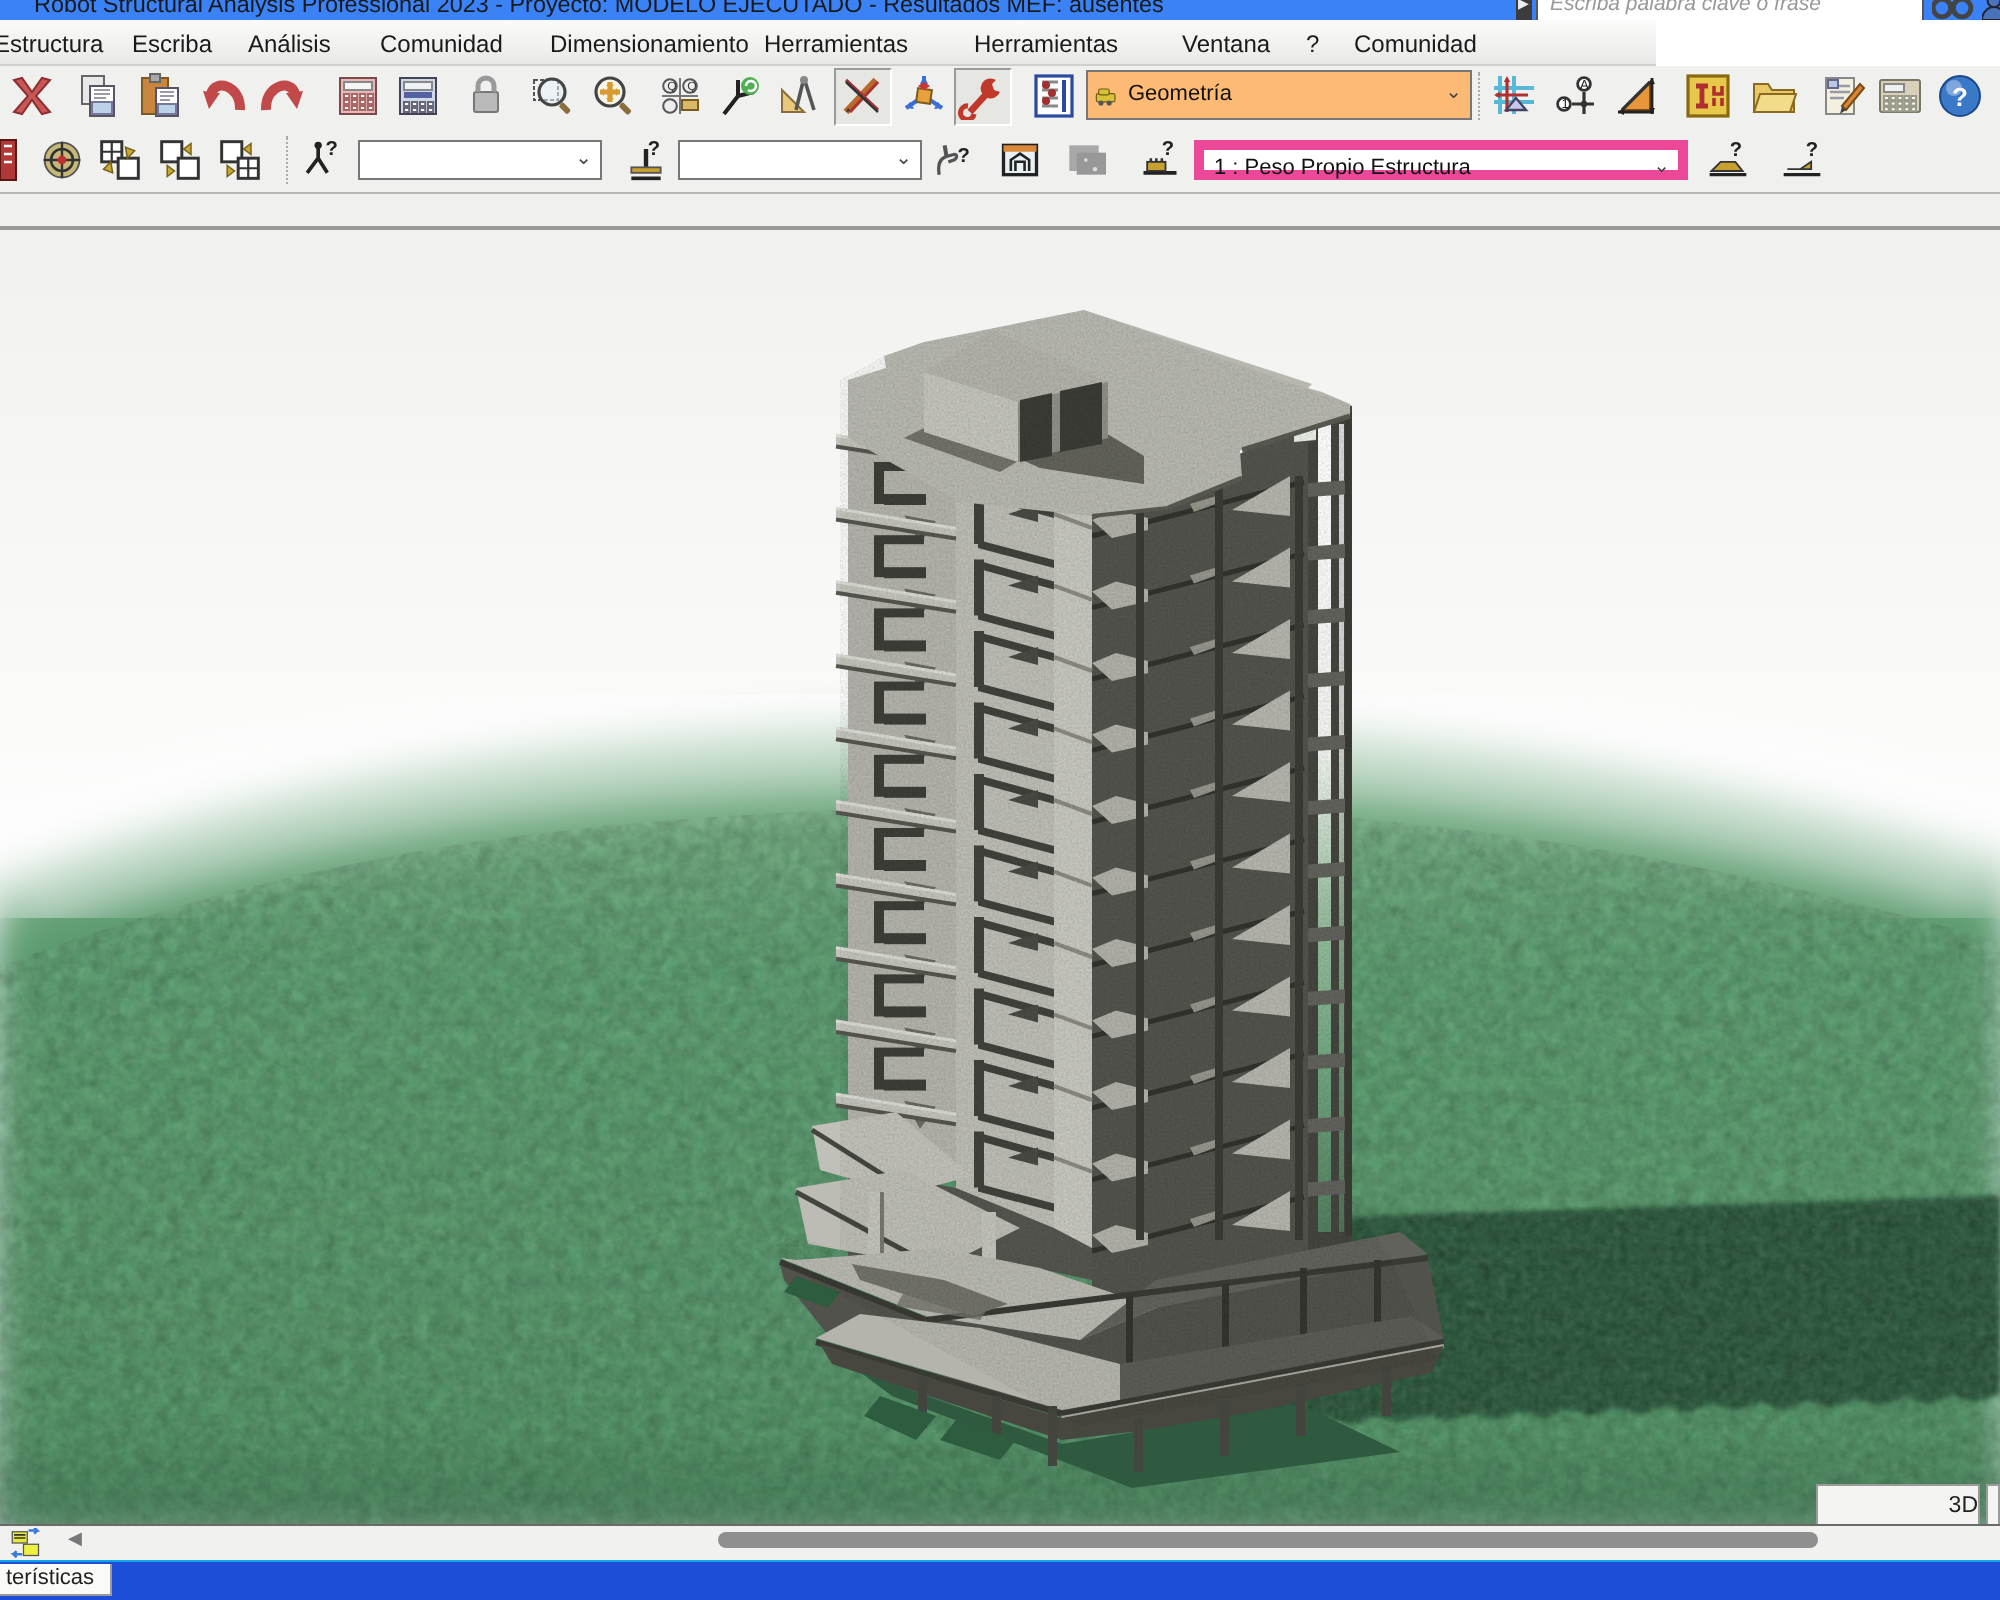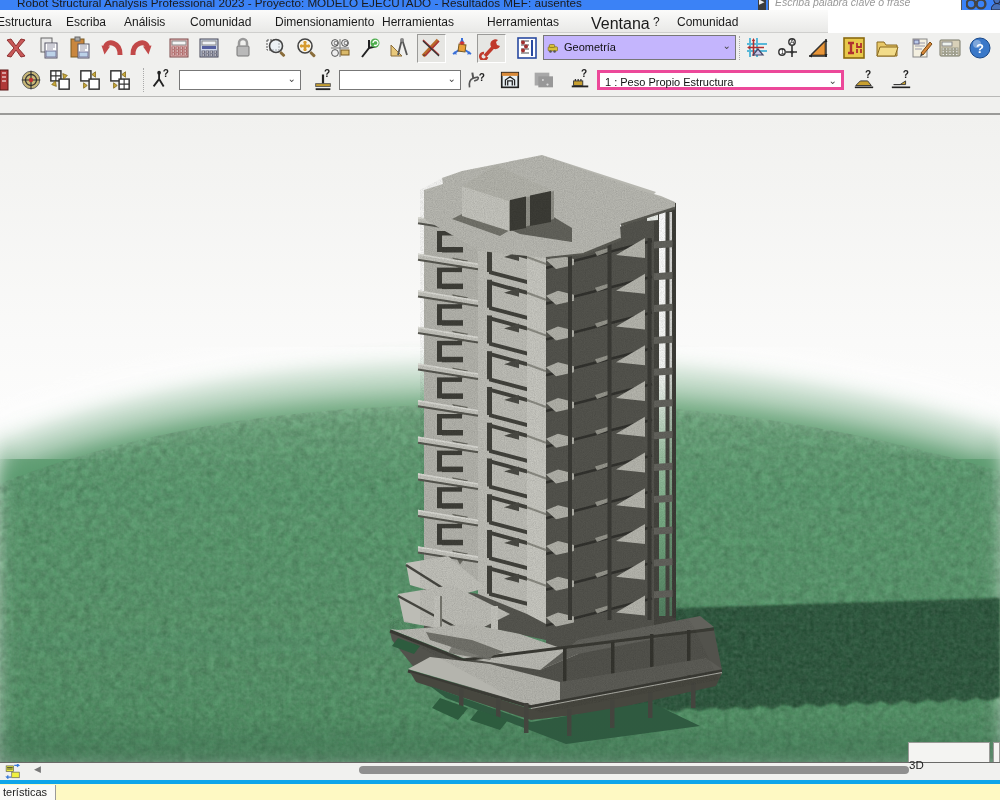--- a/index.html
+++ b/index.html
@@ -20,21 +20,21 @@
       </svg>
     </div>
     <div style="position:absolute;left:0;top:10px;width:828px;height:23px;background:linear-gradient(#fbfbfa,#e9e9e7);border-bottom:1px solid #cfcfcd;box-sizing:border-box">
       <span style="position:absolute;left:-3px;top:5px;font-size:12px;color:#1a1a1a">Estructura</span>
       <span style="position:absolute;left:66px;top:5px;font-size:12px;color:#1a1a1a">Escriba</span>
       <span style="position:absolute;left:124px;top:5px;font-size:12px;color:#1a1a1a">Análisis</span>
       <span style="position:absolute;left:190px;top:5px;font-size:12px;color:#1a1a1a">Comunidad</span>
       <span style="position:absolute;left:275px;top:5px;font-size:12px;color:#1a1a1a">Dimensionamiento</span>
       <span style="position:absolute;left:382px;top:5px;font-size:12px;color:#1a1a1a">Herramientas</span>
       <span style="position:absolute;left:487px;top:5px;font-size:12px;color:#1a1a1a">Herramientas</span>
-      <span style="position:absolute;left:591px;top:5px;font-size:16px;color:#1a1a1a">Ventana</span>
+      <span style="position:absolute;left:591px;top:5px;font-size:12px;color:#1a1a1a">Ventana</span>
       <span style="position:absolute;left:653px;top:5px;font-size:12px;color:#1a1a1a">?</span>
       <span style="position:absolute;left:677px;top:5px;font-size:12px;color:#1a1a1a">Comunidad</span>
     </div>
     <div style="position:absolute;left:0;top:33px;width:1000px;height:33px;background:#f0f0ee">
       <div style="position:absolute;left:417px;top:1px;width:27px;height:27px;background:#e6e6e3;border:1px solid #9a9a98;border-right-color:#fff;border-bottom-color:#fff"></div>
       <div style="position:absolute;left:477px;top:1px;width:27px;height:27px;background:#e6e6e3;border:1px solid #9a9a98;border-right-color:#fff;border-bottom-color:#fff"></div>
       <svg style="position:absolute;left:4px;top:3px" width="24" height="24" viewBox="0 0 24 24">
         <path d="M3 4 L10 12 L3 20 L7 21 L12 14 L17 21 L21 20 L14 12 L21 4 L17 3 L12 10 L7 3 Z" fill="#c85858" stroke="#8d2f2f" stroke-width="1"></path>
       </svg>
       <svg style="position:absolute;left:37px;top:3px" width="24" height="24" viewBox="0 0 24 24">
@@ -199,21 +199,21 @@
         <rect x="7.4" y="17.6" width="2.4" height="2" fill="#fff" stroke="#998"></rect>
         <rect x="10.8" y="17.6" width="2.4" height="2" fill="#fff" stroke="#998"></rect>
         <rect x="14.2" y="17.6" width="2.4" height="2" fill="#fff" stroke="#998"></rect>
         <rect x="17.6" y="17.6" width="2.4" height="2" fill="#fff" stroke="#998"></rect>
       </svg>
       <svg style="position:absolute;left:968px;top:3px" width="24" height="24" viewBox="0 0 24 24">
         <circle cx="12" cy="12" r="10" fill="#3a78c8" stroke="#1a4888"></circle>
         <circle cx="9" cy="8" r="4" fill="rgba(255,255,255,.35)"></circle>
         <text x="8" y="17" font-size="13" font-weight="bold" fill="#fff">?</text>
       </svg>
-      <div style="position:absolute;left:543px;top:2px;width:193px;height:25px;background:#c4b5fd;border:1px solid #777;box-sizing:border-box">
+      <div style="position:absolute;left:543px;top:2px;width:193px;height:25px;background:#fdba74;border:1px solid #777;box-sizing:border-box">
         <svg style="position:absolute;left:3px;top:5px" width="14" height="14" viewBox="0 0 24 24">
           <rect x="2" y="10" width="16" height="7" rx="1.5" fill="#d8c23a" stroke="#6a5a10"></rect>
           <rect x="4" y="6" width="9" height="5" rx="1.5" fill="#d8c23a" stroke="#6a5a10"></rect>
           <circle cx="6" cy="18" r="2.2" fill="#555"></circle>
           <circle cx="13" cy="18" r="2.2" fill="#555"></circle>
         </svg>
         <span style="position:absolute;left:20px;top:5px;font-size:11px;color:#111;white-space:nowrap">Geometría</span>
         <span style="position:absolute;right:4px;top:4px;font-size:10px;color:#444">⌄</span>
       </div>
       <div style="position:absolute;left:739px;top:3px;width:1px;height:24px;border-left:1px dotted #aaa"></div>
@@ -294,21 +294,21 @@
       </svg>
       <div style="position:absolute;left:143px;top:2px;width:1px;height:24px;border-left:1px dotted #aaa"></div>
       <div style="position:absolute;left:179px;top:4px;width:122px;height:20px;background:#fff;border:1px solid #777;box-sizing:border-box">
         <span style="position:absolute;left:5px;top:3px;font-size:11px;color:#111;white-space:nowrap"></span>
         <span style="position:absolute;right:4px;top:2px;font-size:10px;color:#444">⌄</span>
       </div>
       <div style="position:absolute;left:339px;top:4px;width:122px;height:20px;background:#fff;border:1px solid #777;box-sizing:border-box">
         <span style="position:absolute;left:5px;top:3px;font-size:11px;color:#111;white-space:nowrap"></span>
         <span style="position:absolute;right:4px;top:2px;font-size:10px;color:#444">⌄</span>
       </div>
-      <div style="position:absolute;left:597px;top:4px;width:247px;height:20px;background:#fff;border:3px solid #ec4899;box-sizing:border-box">
+      <div style="position:absolute;left:597px;top:4px;width:247px;height:20px;background:#fff;border:5px solid #ec4899;box-sizing:border-box">
         <span style="position:absolute;left:5px;top:3px;font-size:11px;color:#111;white-space:nowrap">1 : Peso Propio Estructura</span>
         <span style="position:absolute;right:4px;top:2px;font-size:10px;color:#444">⌄</span>
       </div>
     </div>
     <div style="position:absolute;left:0;top:97px;width:1000px;height:16px;background:#f0f0ee"></div>
     <div style="position:absolute;left:0;top:113px;width:1000px;height:2px;background:#9a9a98"></div>
     <svg style="position:absolute;left:0;top:115px" width="1000" height="648" viewBox="0 0 1000 648">
       <defs>
         <linearGradient id="sky" x1="0" y1="0" x2="0" y2="1">
           <stop offset="0" stop-color="#f1f1ef"></stop>
@@ -610,17 +610,17 @@
       <svg style="position:absolute;left:3px;top:1px" width="20" height="15" viewBox="0 0 24 24">
         <rect x="1" y="3" width="12" height="9" fill="#e8e83a" stroke="#555"></rect>
         <path d="M2.5 5.5h9M2.5 8h9" stroke="#333" stroke-width="1.3"></path>
         <rect x="10" y="13" width="12" height="9" fill="#f0f040" stroke="#555"></rect>
         <path d="M14 2 h7 l-2.5-2.5 M21 2 l-2.5 2.5" stroke="#3a7ad8" stroke-width="2" fill="none"></path>
         <path d="M9 21 h-7 l2.5 2.5 M2 21 l2.5-2.5" stroke="#3a7ad8" stroke-width="2" fill="none"></path>
       </svg>
       <span style="position:absolute;left:34px;top:1px;font-size:9px;color:#777">◀</span>
       <div style="position:absolute;left:359px;top:3px;width:550px;height:8px;background:#8f8f8f;border-radius:4px"></div>
     </div>
-    <div style="position:absolute;left:0;top:780px;width:1000px;height:20px;background:#fef9c3;border-top:4px solid #0ea5e9;box-sizing:border-box">
+    <div style="position:absolute;left:0;top:780px;width:1000px;height:20px;background:#1d4ed8;border-top:1px solid #0ea5e9;box-sizing:border-box">
       <div style="position:absolute;left:-6px;top:1px;width:62px;height:16px;background:#fafaf8;border:1px solid #9a9a98;border-top:none;font-size:11px;color:#222;padding:1px 0 0 8px;box-sizing:border-box">terísticas</div>
     </div>
-    <div style="position:absolute;left:908px;top:742px;width:82px;height:20px;background:#f4f4f2;border:1px solid #9a9a98;border-bottom:none;box-sizing:border-box;text-align:left;font-size:11.5px;color:#222;padding-top:16px">3D</div>
+    <div style="position:absolute;left:908px;top:742px;width:82px;height:20px;background:#f4f4f2;border:1px solid #9a9a98;border-bottom:none;box-sizing:border-box;text-align:right;font-size:11.5px;color:#222;padding-top:4px">3D</div>
     <div style="position:absolute;left:993px;top:742px;width:7px;height:20px;background:#f4f4f2;border:1px solid #9a9a98;border-bottom:none;box-sizing:border-box"></div>
   </div>
 </body></html>

